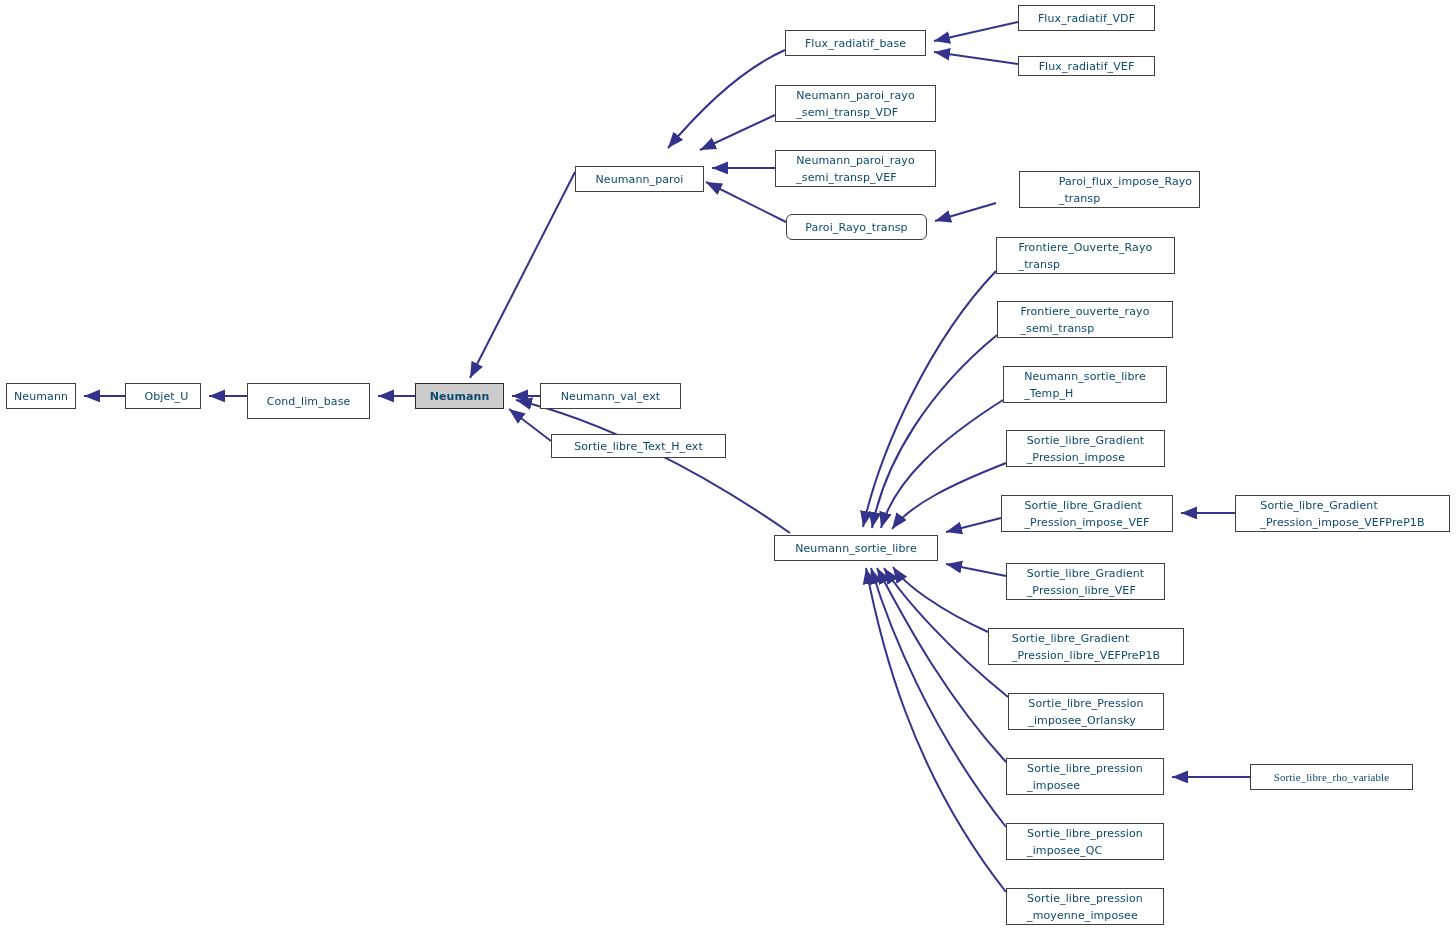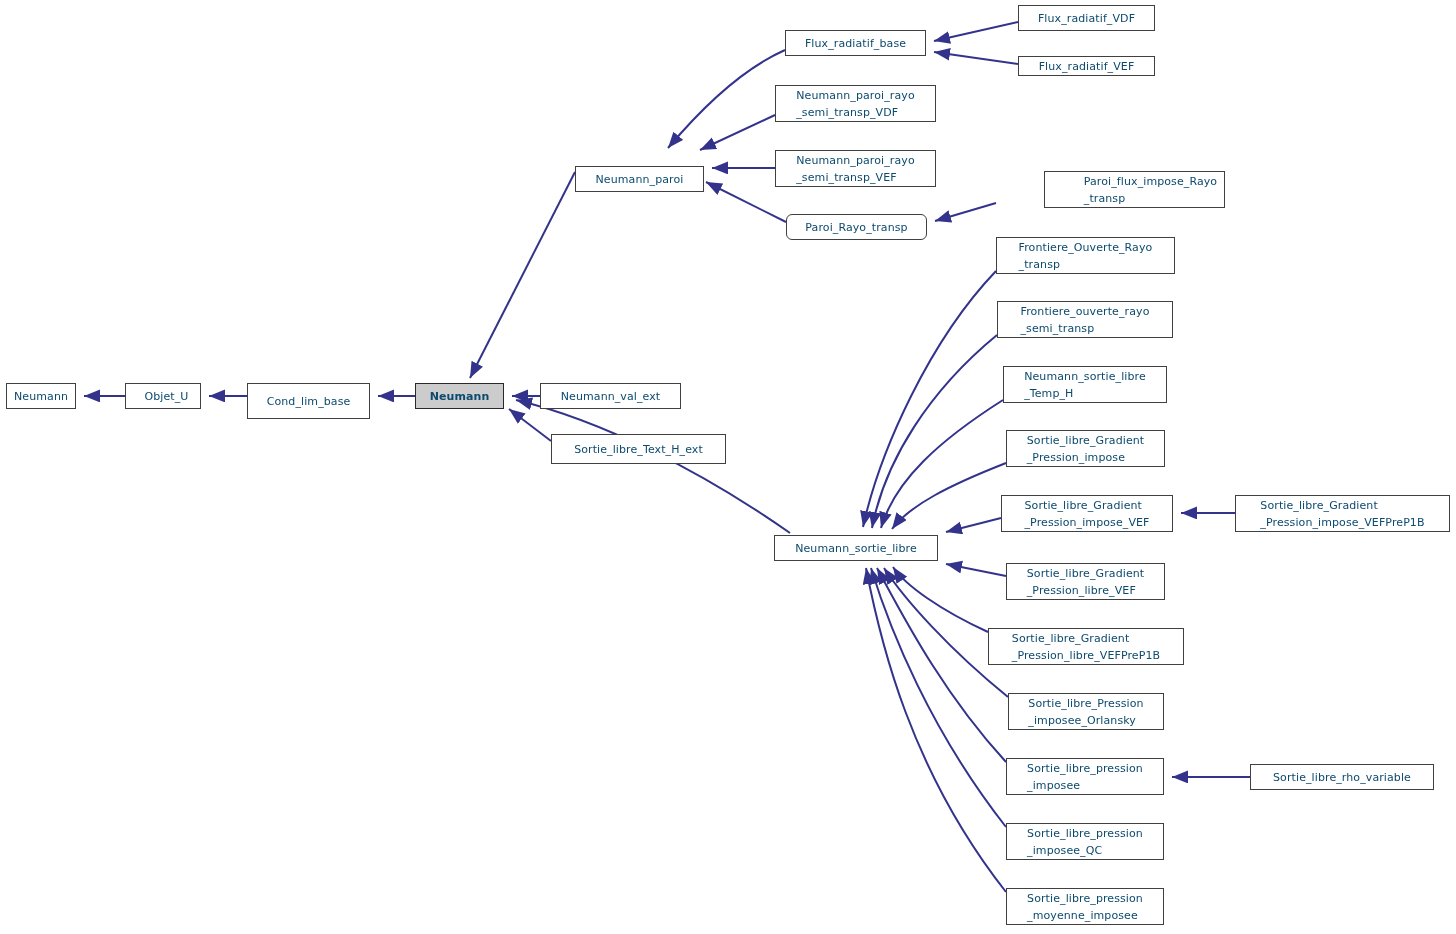--- a/index.html
+++ b/index.html
@@ -85,31 +85,31 @@
         <path d="M 1006,892 C 910,770 880,640 866,568" marker-end="url(#arrow)" stroke="#33338c"></path>
       </g>
   </svg>
   <div id="node-layer">
       <div class="node" style="left: 6px; top: 383px; width: 70px; height: 26px;">Neumann</div>
       <div class="node" style="left: 125px; top: 383px; width: 76px; height: 26px; padding-left: 7px;">Objet_U</div>
       <div class="node" style="left: 247px; top: 383px; width: 123px; height: 36px;">Cond_lim_base</div>
       <div class="node current" style="left: 415px; top: 383px; width: 89px; height: 26px;">Neumann</div>
       <div class="node" style="left: 575px; top: 155px; width: 129px; height: 26px; margin-top: 11px;">Neumann_paroi</div>
       <div class="node" style="left: 540px; top: 383px; width: 141px; height: 26px;">Neumann_val_ext</div>
-      <div class="node" style="left: 551px; top: 434px; width: 175px; height: 30px;">Sortie_libre_Text_H_ext</div>
+      <div class="node" style="left: 551px; top: 434px; width: 175px; height: 24px;">Sortie_libre_Text_H_ext</div>
       <div class="node" style="left: 774px; top: 535px; width: 164px; height: 26px;">Neumann_sortie_libre</div>
       <div class="node" style="left: 785px; top: 30px; width: 141px; height: 26px;">Flux_radiatif_base</div>
       <div class="node" style="left: 1018px; top: 5px; width: 137px; height: 26px;">Flux_radiatif_VDF</div>
       <div class="node" style="left: 1018px; top: 56px; width: 137px; height: 20px;">Flux_radiatif_VEF</div>
       <div class="node" style="left: 775px; top: 85px; width: 161px; height: 37px;">Neumann_paroi_rayo
 _semi_transp_VDF</div>
       <div class="node" style="left: 775px; top: 150px; width: 161px; height: 37px;">Neumann_paroi_rayo
 _semi_transp_VEF</div>
       <div class="node" style="left: 786px; top: 214px; width: 141px; height: 26px; border-radius: 6px;">Paroi_Rayo_transp</div>
-      <div class="node" style="left: 1044px; top: 171px; width: 181px; height: 37px; padding-left: 32px;">Paroi_flux_impose_Rayo
+      <div class="node" style="left: 1019px; top: 171px; width: 181px; height: 37px; padding-left: 32px;">Paroi_flux_impose_Rayo
 _transp</div>
       <div class="node" style="left: 996px; top: 237px; width: 179px; height: 37px;">Frontiere_Ouverte_Rayo
 _transp</div>
       <div class="node" style="left: 997px; top: 301px; width: 176px; height: 37px;">Frontiere_ouverte_rayo
 _semi_transp</div>
       <div class="node" style="left: 1003px; top: 366px; width: 164px; height: 37px;">Neumann_sortie_libre
 _Temp_H</div>
       <div class="node" style="left: 1006px; top: 430px; width: 159px; height: 37px;">Sortie_libre_Gradient
 _Pression_impose</div>
       <div class="node" style="left: 1001px; top: 495px; width: 172px; height: 37px;">Sortie_libre_Gradient
@@ -117,19 +117,19 @@
       <div class="node" style="left: 1235px; top: 495px; width: 215px; height: 37px;">Sortie_libre_Gradient
 _Pression_impose_VEFPreP1B</div>
       <div class="node" style="left: 1006px; top: 563px; width: 159px; height: 37px;">Sortie_libre_Gradient
 _Pression_libre_VEF</div>
       <div class="node" style="left: 988px; top: 628px; width: 196px; height: 37px;">Sortie_libre_Gradient
 _Pression_libre_VEFPreP1B</div>
       <div class="node" style="left: 1008px; top: 693px; width: 156px; height: 37px;">Sortie_libre_Pression
 _imposee_Orlansky</div>
       <div class="node" style="left: 1006px; top: 758px; width: 158px; height: 37px;">Sortie_libre_pression
 _imposee</div>
-      <div class="node" style="left: 1250px; top: 764px; width: 184px; height: 26px;">Sortie_libre_rho_variable</div>
+      <div class="node" style="left: 1250px; top: 764px; width: 163px; height: 26px; font-family: Liberation Serif, serif;">Sortie_libre_rho_variable</div>
       <div class="node" style="left: 1006px; top: 823px; width: 158px; height: 37px;">Sortie_libre_pression
 _imposee_QC</div>
       <div class="node" style="left: 1006px; top: 888px; width: 158px; height: 37px;">Sortie_libre_pression
 _moyenne_imposee</div>
     </div>
 </div>
 
 </body></html>

